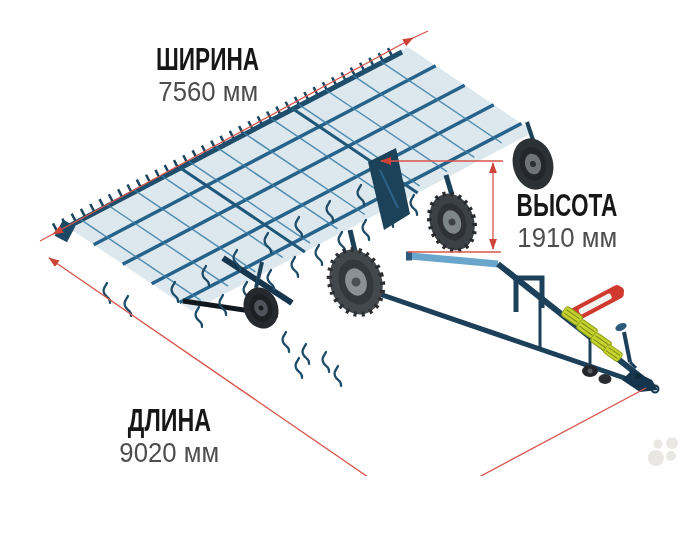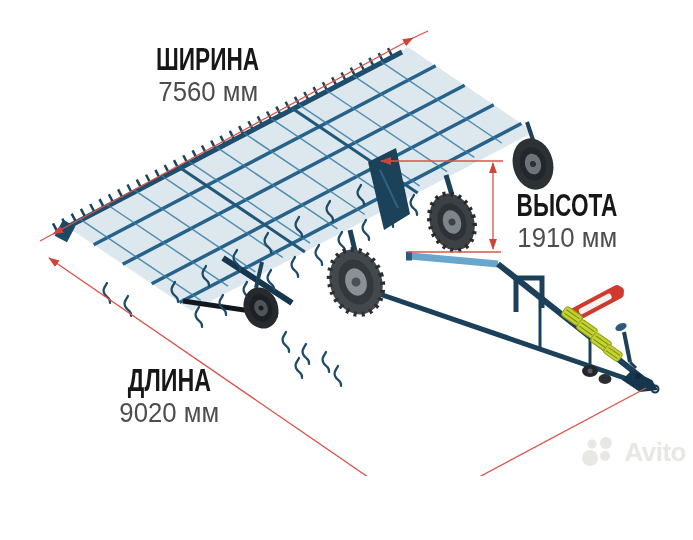--- a/index.html
+++ b/index.html
@@ -18,21 +18,21 @@
     letter-spacing:0px;white-space:nowrap;
   }
   .dim.len .name{transform:scaleX(.75);}
   .dim .value{
     display:inline-block;font-weight:400;font-size:28px;line-height:26px;
     margin-top:4px;color:#4d4d4d;transform:scaleX(.92);
     transform-origin:center;white-space:nowrap;
   }
   #dim-width{left:93px;top:45px;}
   #dim-height{left:452px;top:191px;align-items:center;}
-  #dim-length{left:54px;top:366px;}
+  #dim-length{left:54px;top:406px;}
   .watermark{
     position:absolute;right:7px;bottom:8px;display:flex;align-items:center;
     gap:4px;color:#e9e7e3;pointer-events:none;
   }
   .watermark .wm-text{
     font-weight:700;font-size:26px;letter-spacing:-0.5px;
     font-family:"Liberation Sans",sans-serif;
   }
 </style>
 </head>
@@ -226,16 +226,15 @@
     <span class="value">9020 мм</span>
   </div>
 
   <div class="watermark">
     <svg width="38" height="32" viewBox="0 0 38 32">
       <circle cx="10" cy="8" r="4.5" fill="#e9e7e3"></circle>
       <circle cx="8" cy="22" r="8" fill="#e9e7e3"></circle>
       <circle cx="24" cy="7" r="6" fill="#e9e7e3"></circle>
       <circle cx="23" cy="20" r="5" fill="#e9e7e3"></circle>
     </svg>
-    <span class="wm-text">Avito</span>
   </div>
 
 </div>
 
 </body></html>

